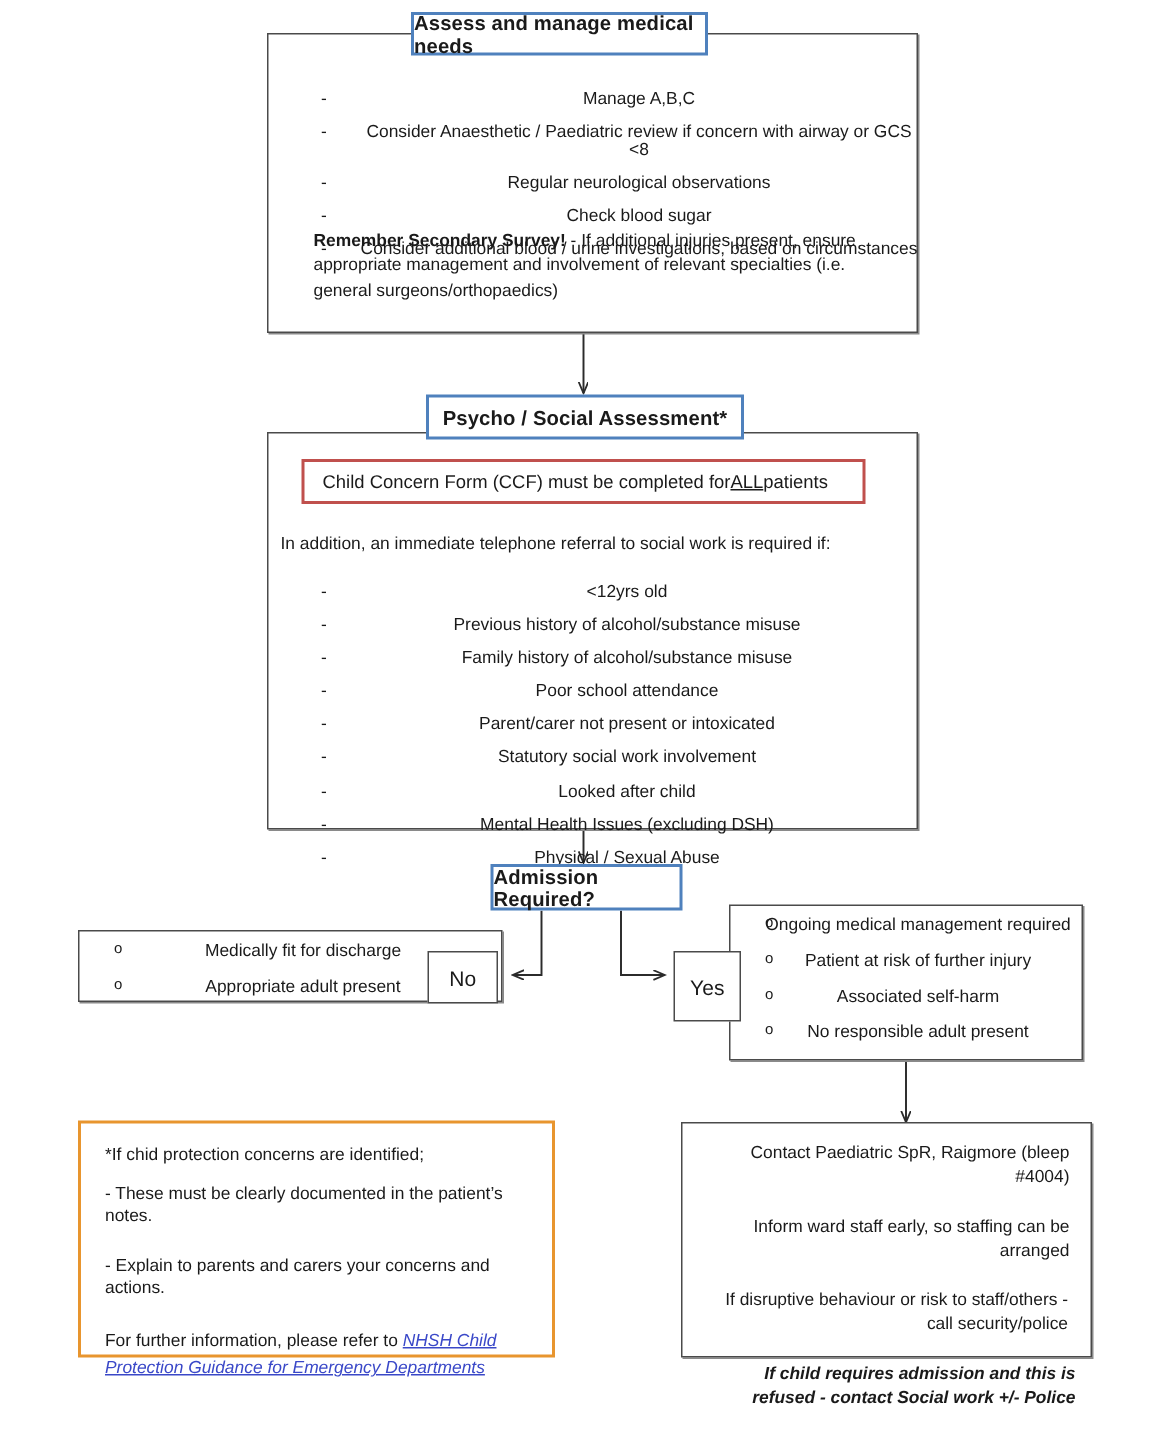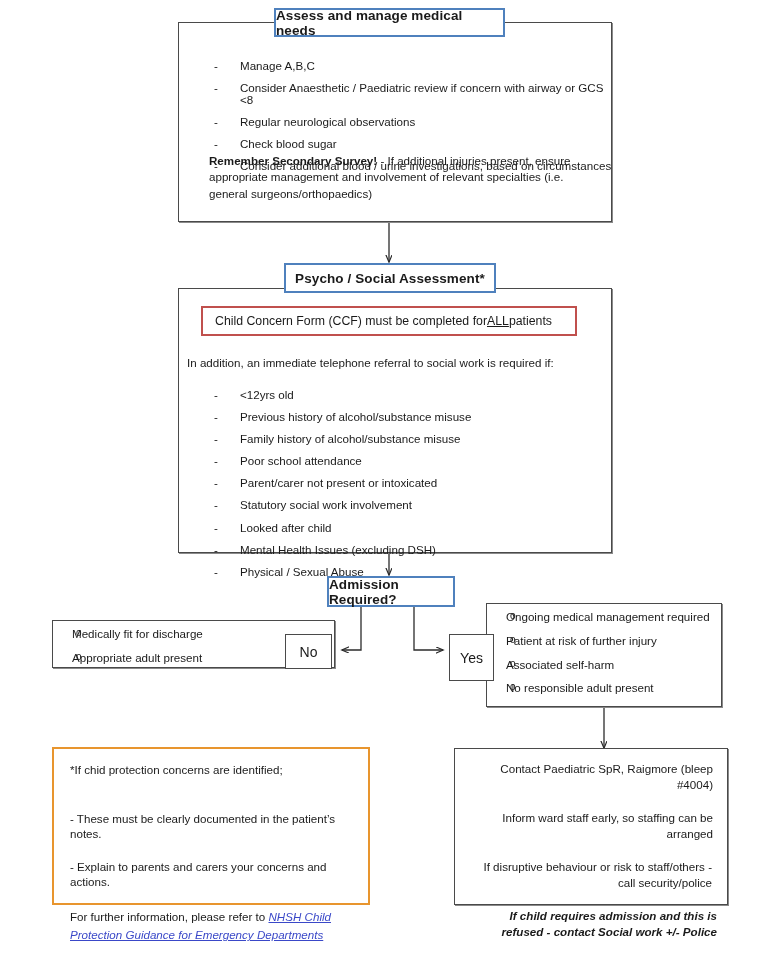--- a/index.html
+++ b/index.html
@@ -81,20 +81,21 @@
     list-style: none;
     margin: 0;
     padding: 0;
   }
   ul.dashlist > li, ul.circlist > li {
     position: relative;
     font-size: 11.6px;
     line-height: 1.0;
     margin-bottom: 10.5px;
     padding-left: 44px;
+    text-align: center;
   }
   ul.dashlist > li::before {
     content: "-";
     position: absolute;
     left: 18px;
     top: 0;
   }
   ul.circlist > li {
     padding-left: 20px;
     margin-bottom: 9px;
@@ -146,21 +147,21 @@
 
     <polyline points="361,607 361,650 342,650" fill="none" stroke="#2b2b2b" stroke-width="1.3" marker-end="url(#arrowhead)"></polyline>
 
     <polyline points="414,607 414,650 443,650" fill="none" stroke="#2b2b2b" stroke-width="1.3" marker-end="url(#arrowhead)"></polyline>
 
     <line x1="604" y1="707" x2="604" y2="748" stroke="#2b2b2b" stroke-width="1.3" marker-end="url(#arrowhead)"></line>
   </svg>
 
   <div class="abs box box-shadow-edge" style="left:178px; top:22px; width:434px; height:200px;"></div>
 
-  <div class="abs blue-header" style="left:274px; top:8px; width:231px; height:29px;">
+  <div class="abs blue-header" style="left:274px; top:8px; width:198px; height:29px;">
     <span>Assess and manage medical needs</span>
   </div>
 
   <ul class="dashlist abs" style="left:196px; top:60px; width:416px;">
     <li>Manage A,B,C</li>
     <li>Consider Anaesthetic / Paediatric review if concern with airway or GCS &lt;8</li>
     <li>Regular neurological observations</li>
     <li>Check blood sugar</li>
     <li>Consider additional blood / urine investigations, based on circumstances</li>
   </ul>
@@ -217,21 +218,21 @@
   <div class="abs box box-shadow-edge" style="left:486px; top:603px; width:236px; height:104px;"></div>
 
   <ul class="circlist abs" style="left:486px; top:610px; width:232px;">
     <li>Ongoing medical management required</li>
     <li>Patient at risk of further injury</li>
     <li>Associated self-harm</li>
     <li>No responsible adult present</li>
   </ul>
 
   <div class="abs orange-box" style="left:52px; top:747px; width:318px; height:158px; padding:14px 16px 0 16px;">
-    <div style="margin-bottom:35px;">*If chid protection concerns are identified;</div>
+    <div style="margin-bottom:12px;">*If chid protection concerns are identified;</div>
     <div style="margin-bottom:19px;">- These must be clearly documented in the patient’s notes.</div>
     <div style="margin-bottom:19px;">- Explain to parents and carers your concerns and actions.</div>
     <div style="line-height:1.55;">
       <span>For further information, please refer to </span><a class="link" href="#">NHSH Child Protection Guidance for Emergency Departments</a>
     </div>
   </div>
 
   <div class="abs box box-shadow-edge" style="left:454px; top:748px; width:274px; height:157px; padding:12px 14px 0 12px;text-align:right;">
     <div class="para" style="margin-bottom:16px;">Contact Paediatric SpR, Raigmore (bleep #4004)</div>
     <div class="para" style="margin-bottom:16px;">Inform ward staff early, so staffing can be arranged</div>

